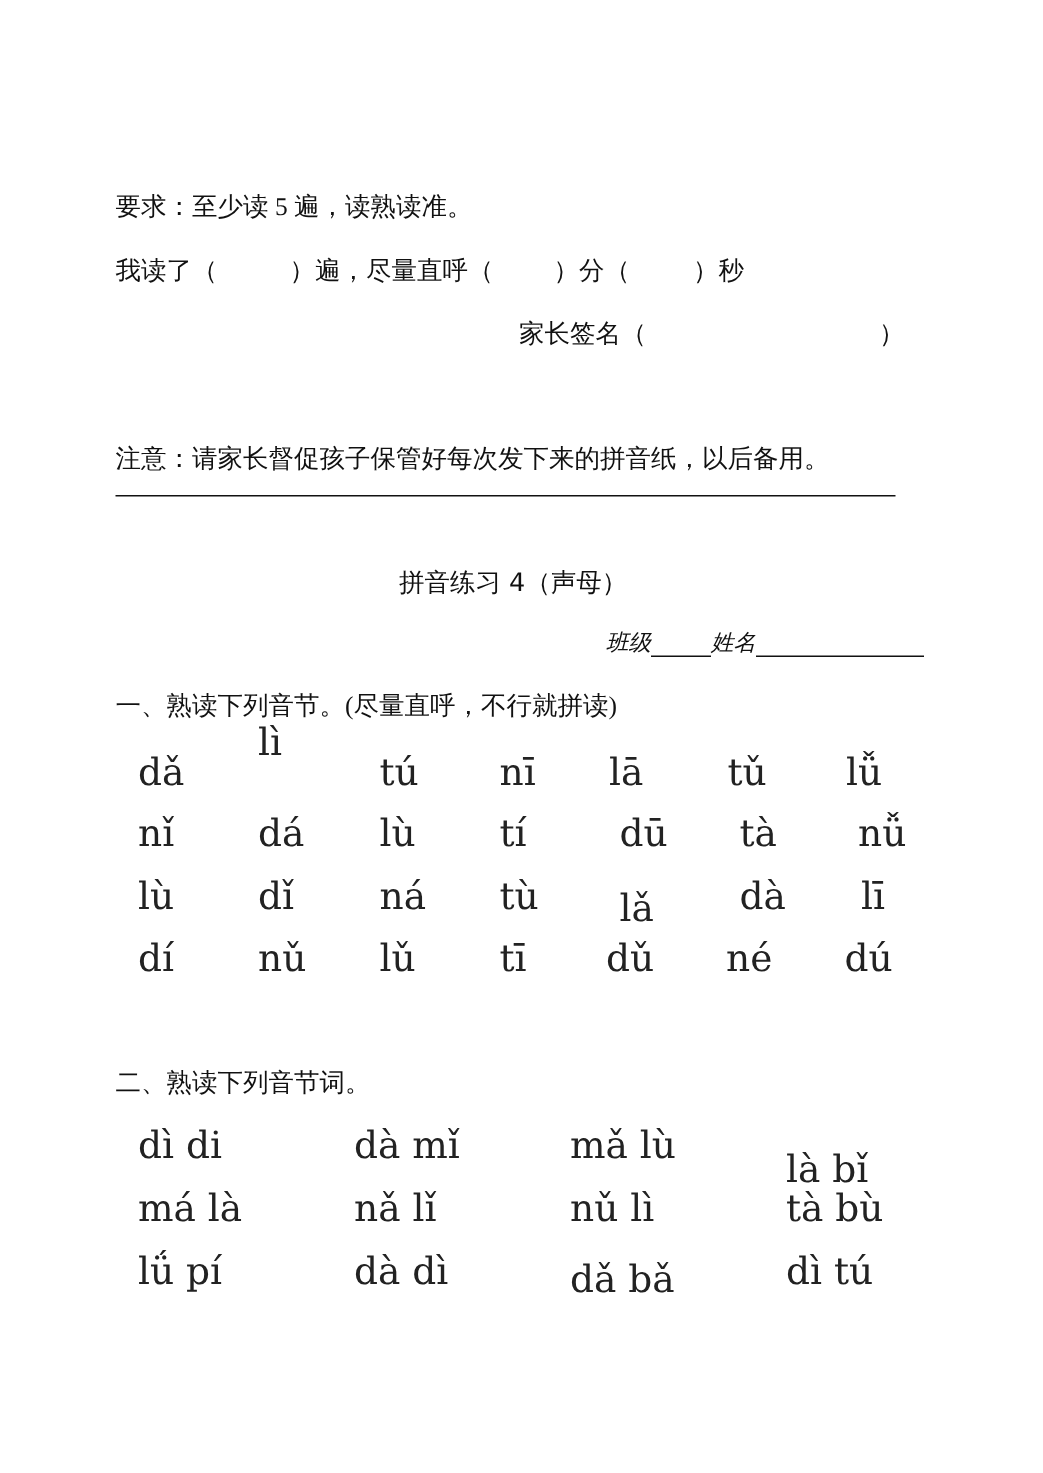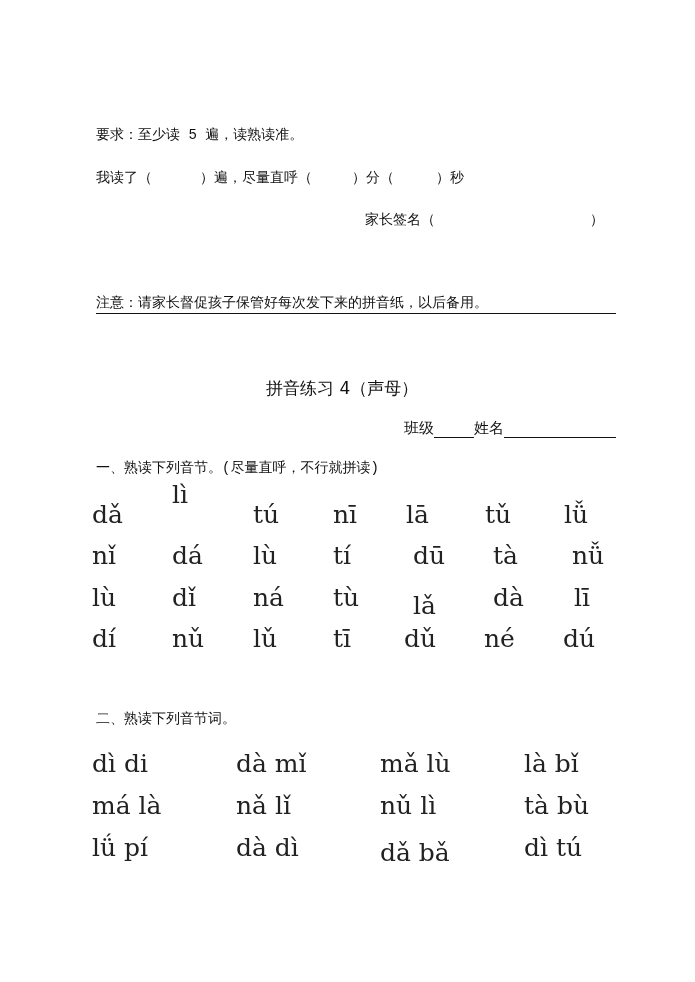--- a/index.html
+++ b/index.html
@@ -9,37 +9,37 @@
     }
     body {
       width: 695px;
       height: 982px;
       position: relative;
       overflow: hidden;
       color: #111111;
       font-family: "DejaVu Sans", "Liberation Sans", sans-serif;
     }
     .abs { position: absolute; white-space: nowrap; }
-    .cn { font-size: 14px; font-family: Liberation Mono, monospace; margin-left: 19px; }
+    .cn { font-size: 17px; font-family: Liberation Serif, serif; }
     .req { left: 77px; top: 126px; }
     .read-line { left: 77px; top: 169px; }
     .read-line span { display: inline-block; }
     .paren-gap-1 { width: 48px; }
     .paren-gap-2 { width: 40px; }
     .paren-gap-3 { width: 42px; }
     .sig { left: 346px; top: 211px; }
     .sig-gap { display: inline-block; width: 155px; }
     .note {
       left: 77px; top: 294px;
       border-bottom: 1.5px solid #111;
-      padding-bottom: 1px;
+      padding-bottom: 13px;
       width: 520px;
     }
     .title { left: 266px; top: 377px; font-size: 17px; }
-    .class-name { left: 404px; top: 419px; font-size: 15px; }
+    .class-name { left: 404px; top: 419px; font-size: 15px; font-style: italic; }
     .blank { display: inline-block; border-bottom: 1px solid #111; vertical-align: bottom; height: 16px; }
     .blank-class { width: 40px; }
     .blank-name { width: 112px; }
     .sec1 { left: 77px; top: 459px; }
     .sec2 { left: 77px; top: 710px; }
 
     .py {
       font-family: "DejaVu Serif", "Liberation Serif", serif;
       font-size: 25px;
       color: #222;
@@ -107,21 +107,21 @@
   <span class="py" style="left:563px;top:624px">dú</span>
 </div>
 
 <div class="abs cn sec2">二、熟读下列音节词。</div>
 
 <div class="grid2">
 
   <span class="py" style="left:92px;top:749px">dì di</span>
   <span class="py" style="left:236px;top:749px">dà mǐ</span>
   <span class="py" style="left:380px;top:749px">mǎ lù</span>
-  <span class="py" style="left:524px;top:749px">là bǐ</span>
+  <span class="py" style="left:524px;top:765px">là bǐ</span>
 
   <span class="py" style="left:92px;top:791px">má là</span>
   <span class="py" style="left:236px;top:791px">nǎ lǐ</span>
   <span class="py" style="left:380px;top:791px">nǔ lì</span>
   <span class="py" style="left:524px;top:791px">tà bù</span>
 
   <span class="py" style="left:92px;top:833px">lǘ pí</span>
   <span class="py" style="left:236px;top:833px">dà dì</span>
   <span class="py" style="left:380px;top:838px">dǎ bǎ</span>
   <span class="py" style="left:524px;top:833px">dì tú</span>

